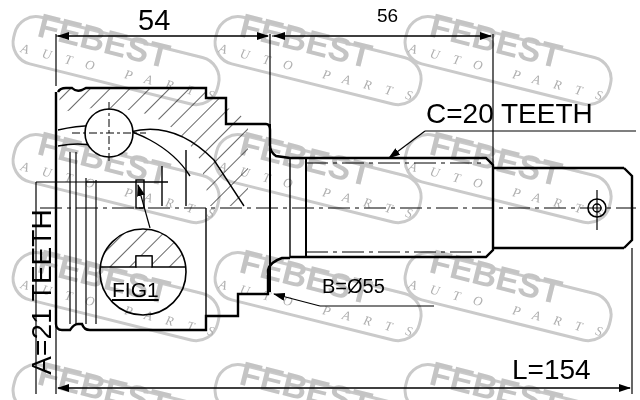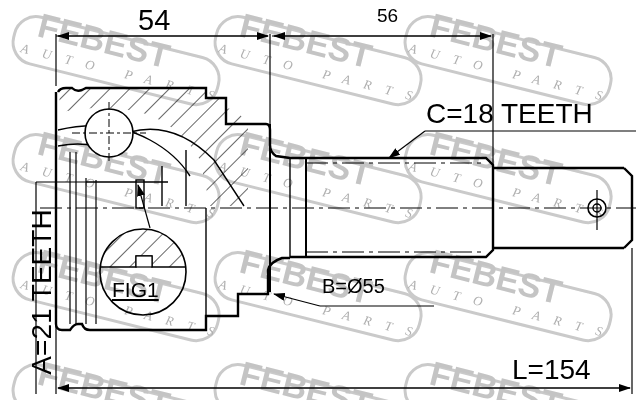--- a/index.html
+++ b/index.html
@@ -170,18 +170,18 @@
       <line x1="493" y1="248" x2="624" y2="248" stroke-width="2.4"></line>
       <path d="M624,168 L632,176 L632,240 L624,248" stroke-width="2.4"></path>
       <circle cx="597" cy="208" r="9" stroke-width="1.6"></circle>
       <circle cx="597" cy="208" r="4" stroke-width="1.4"></circle>
       <line x1="597" y1="190" x2="597" y2="230" stroke-width="1.2"></line>
     </g>
   </svg>
 
   <div class="lbl dim54">54</div>
   <div class="lbl dim56">56</div>
-  <div class="lbl dimC">C=18 TEETH</div>
+  <div class="lbl dimC">C=20 TEETH</div>
   <div class="lbl dimB">B=Ø55</div>
   <div class="lbl dimL">L=154</div>
   <div class="lbl dimA">A=21 TEETH</div>
   <div class="lbl fig">FIG1</div>
 </div>
 
 </body></html>

